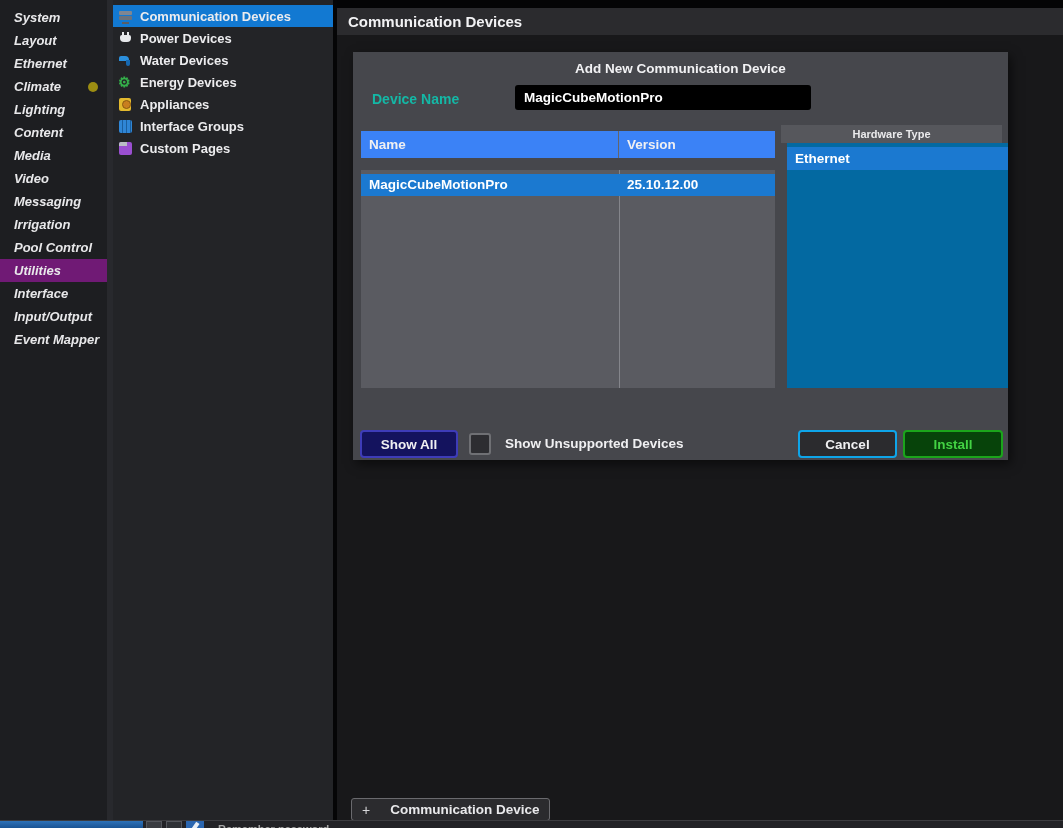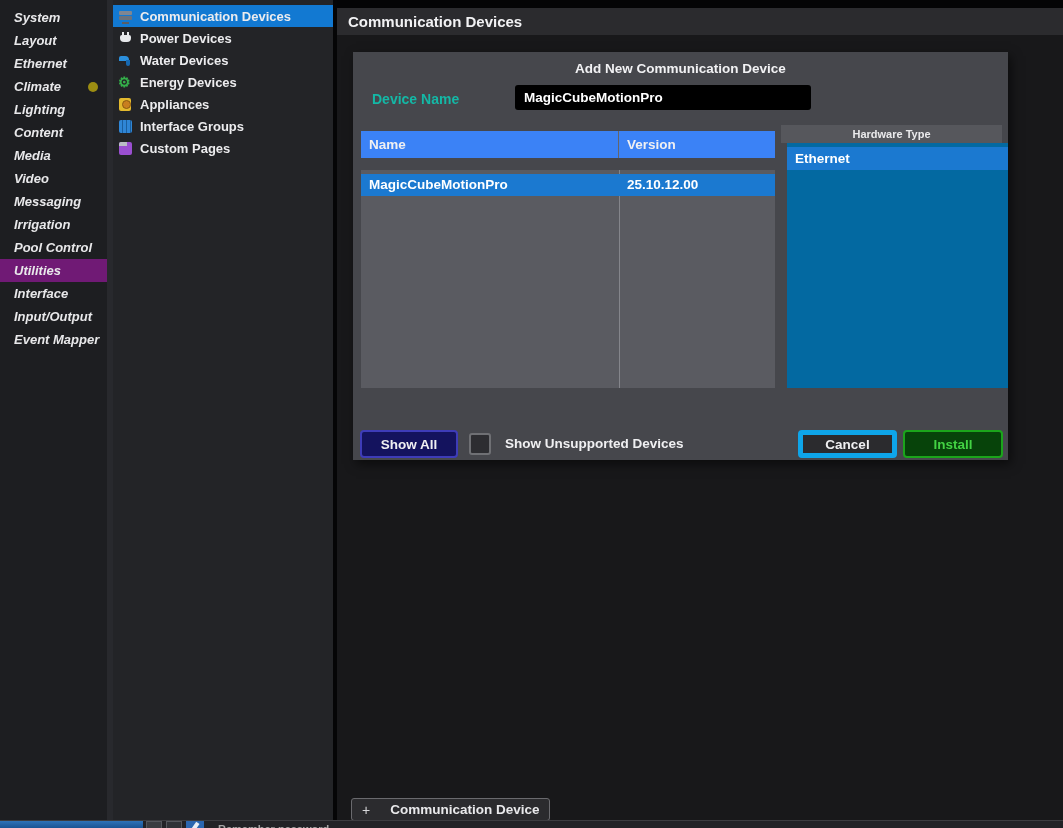--- a/index.html
+++ b/index.html
@@ -80,21 +80,21 @@
     font-size:13.5px;font-weight:700;color:#fff;}
   .list-row.selected{background:#1b79d0;}
 
   
   .dlg-btn{position:absolute;top:378px;height:28px;border-radius:4px;font-size:13.5px;font-weight:700;
     display:flex;align-items:center;justify-content:center;cursor:default;}
   #show-all-btn{left:7px;width:98px;background:#14135e;border:2px solid #3e3cb8;color:#f0f0f2;}
   #unsupported-checkbox{position:absolute;left:116px;top:381px;width:22px;height:22px;background:#2d2d31;
     border:2px solid #6f7074;border-radius:3px;}
   #unsupported-label{position:absolute;left:152px;top:384px;font-size:13.5px;font-weight:700;color:#f0f0f2;}
-  #cancel-btn{left:445px;width:99px;background:#2b2b2e;border:5px solid #0ea5e9;color:#f0f0f2;}
+  #cancel-btn{left:445px;width:99px;background:#2b2b2e;border:2px solid #0ea5e9;color:#f0f0f2;}
   #install-btn{left:550px;width:100px;background:#07430a;border:2px solid #1ba51b;color:#43d243;}
 
   
   #add-device-btn{position:absolute;left:14px;top:798px;width:199px;height:23px;background:#2b2b2e;
     border:1px solid #6a6a6e;border-radius:3px;display:flex;align-items:center;color:#e9e9eb;}
   #add-device-btn .plus{margin-left:10px;font-size:14px;color:#d8d8da;font-weight:400;}
   #add-device-btn .lbl{margin-left:20px;font-size:13.5px;font-weight:700;}
 
   
   #bottom-strip{position:absolute;left:0;top:820px;width:1063px;height:8px;background:#222226;

